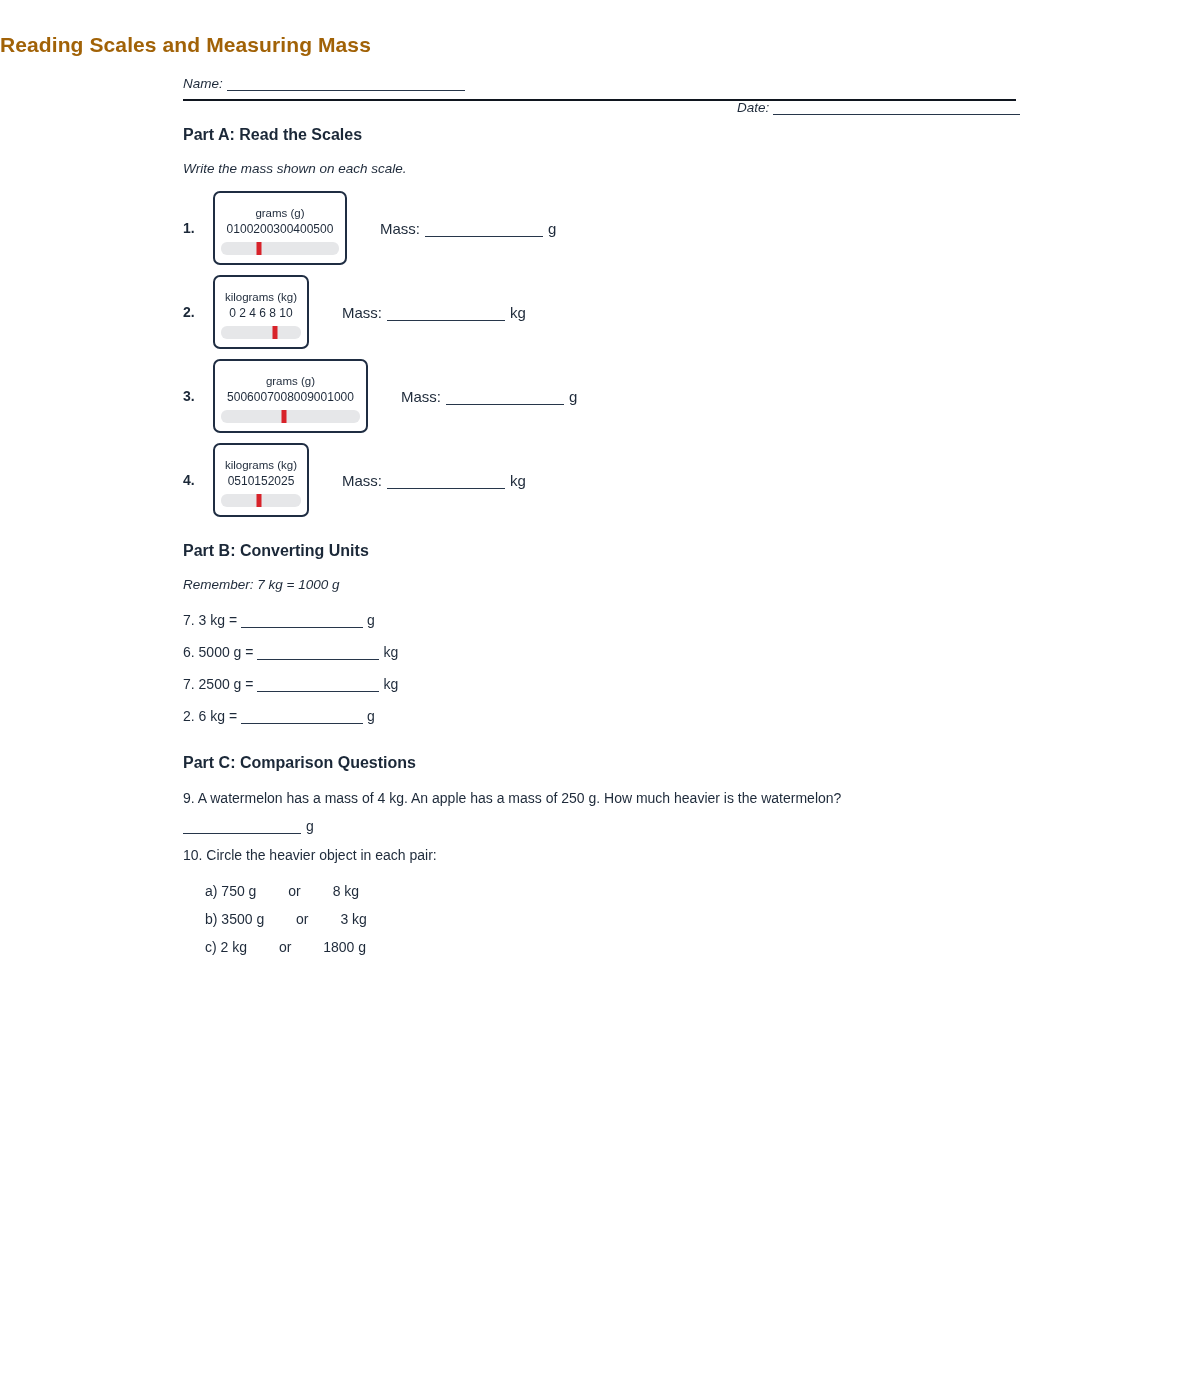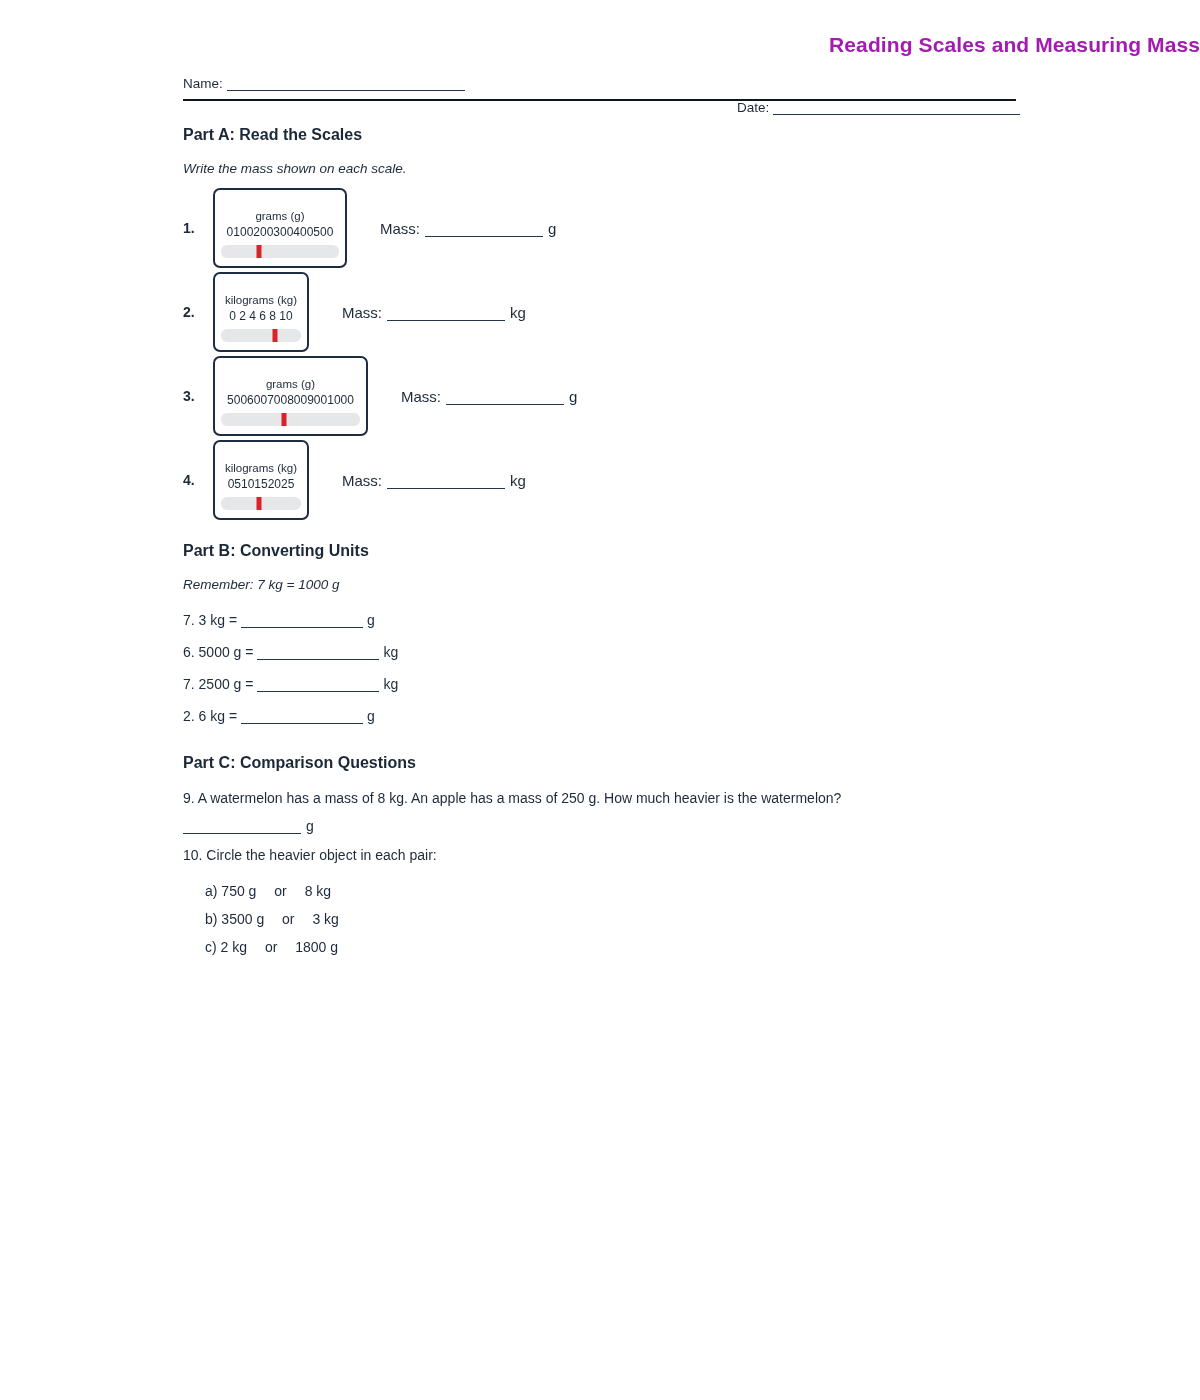--- a/index.html
+++ b/index.html
@@ -18,37 +18,38 @@
 
   .page {
     position: relative;
     width: 1200px;
     height: 1400px;
     box-sizing: border-box;
   }
 
   
   .doc-title {
-    text-align: right;
+    text-align: left;
     font-size: 21px;
     font-weight: bold;
-    color: #a21caf;
+    color: #a16207;
     margin: 0;
     padding-top: 33px;
     letter-spacing: 0.1px;
   }
 
   .namedate-row {
     position: absolute;
     top: 76px;
     left: 183px;
     width: 833px;
     height: 22px;
     font-size: 13.5px;
     color: #1e2a3a;
+    font-style: italic;
   }
   .field-name {
     position: absolute;
     left: 0;
     top: 0;
     white-space: nowrap;
   }
   .field-date {
     position: absolute;
     left: 554px;
@@ -116,21 +117,21 @@
     flex: 0 0 30px;
     font-size: 14px;
     font-weight: bold;
     color: #1b2838;
   }
   .scale-box {
     box-sizing: border-box;
     border: 2.3px solid #1f2d42;
     border-radius: 7px;
     background: #ffffff;
-    padding: 19px 6px 8px 6px;
+    padding: 13px 6px 8px 6px;
     text-align: center;
     flex: 0 0 auto;
   }
   .scale-unit {
     font-size: 11.5px;
     color: #1e2a3a;
     line-height: 1.25;
     white-space: nowrap;
   }
   .scale-ticks {
@@ -229,21 +230,21 @@
   .pc-pair {
     font-size: 14px;
     color: #1e2a3a;
     height: 28px;
     line-height: 28px;
     white-space: nowrap;
   }
   .pc-pair .opt { display: inline-block; }
   .pc-pair .conj {
     display: inline-block;
-    margin: 0 14px;
+    margin: 0 28px;
   }
 </style>
 </head>
 <body>
 
 <div class="page">
 
   <h1 class="doc-title">Reading Scales and Measuring Mass</h1>
 
   <div class="namedate-row">
@@ -334,21 +335,21 @@
       <span>7. 2500 g =</span><span class="cv-line"></span><span>kg</span>
     </div>
     <div class="convert-item">
       <span>2. 6 kg =</span><span class="cv-line"></span><span>g</span>
     </div>
   </div>
 
   <div class="section-head" id="partC-head">Part C: Comparison Questions</div>
 
   <div class="partc-body">
-    <div class="pc-question">9. A watermelon has a mass of 8 kg. An apple has a mass of 250 g. How much heavier is the watermelon?</div>
+    <div class="pc-question">9. A watermelon has a mass of 4 kg. An apple has a mass of 250 g. How much heavier is the watermelon?</div>
     <div class="pc-answerline">
       <span class="pc-line"></span><span>g</span>
     </div>
 
     <div class="pc-q10">10. Circle the heavier object in each pair:</div>
 
     <div class="pc-pairs">
       <div class="pc-pair">
         <span>a)</span>
         <span class="opt">750 g</span>

